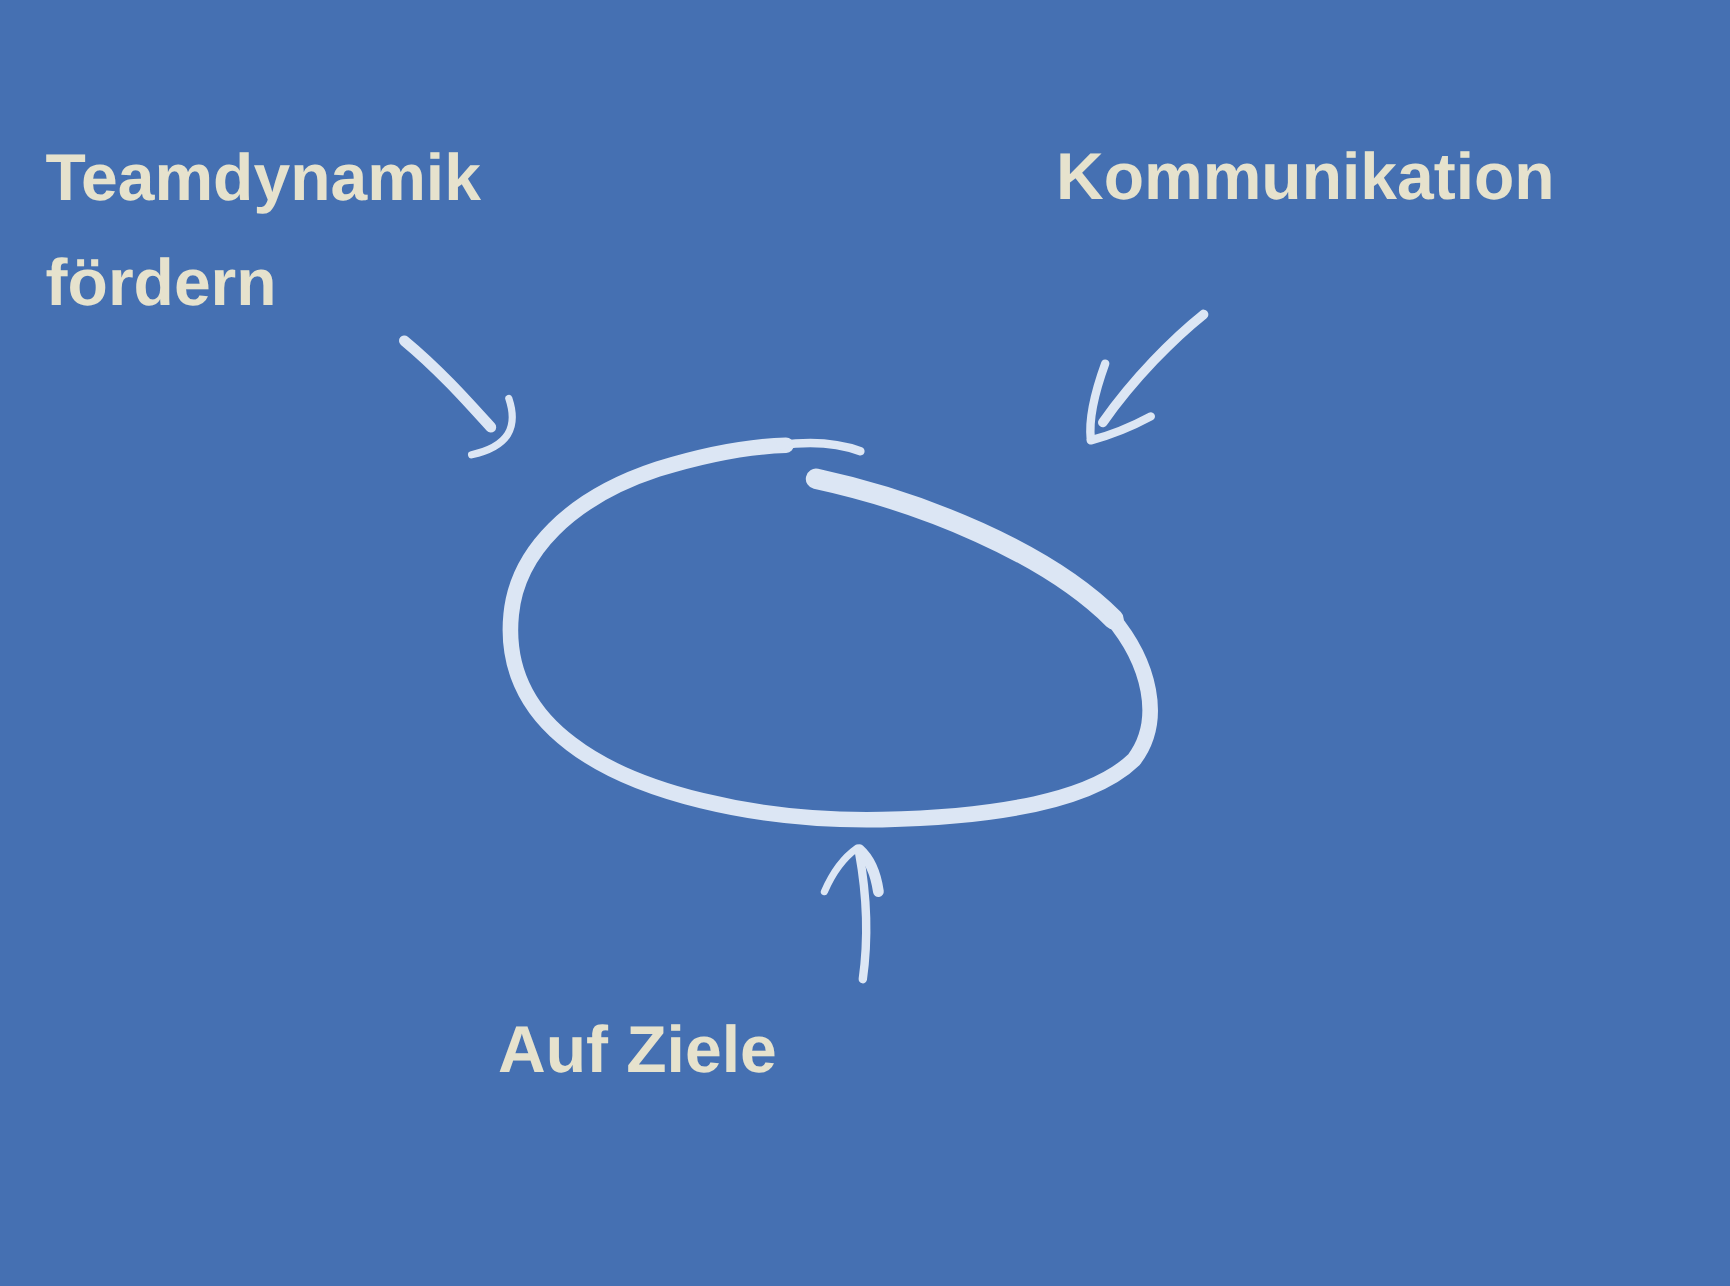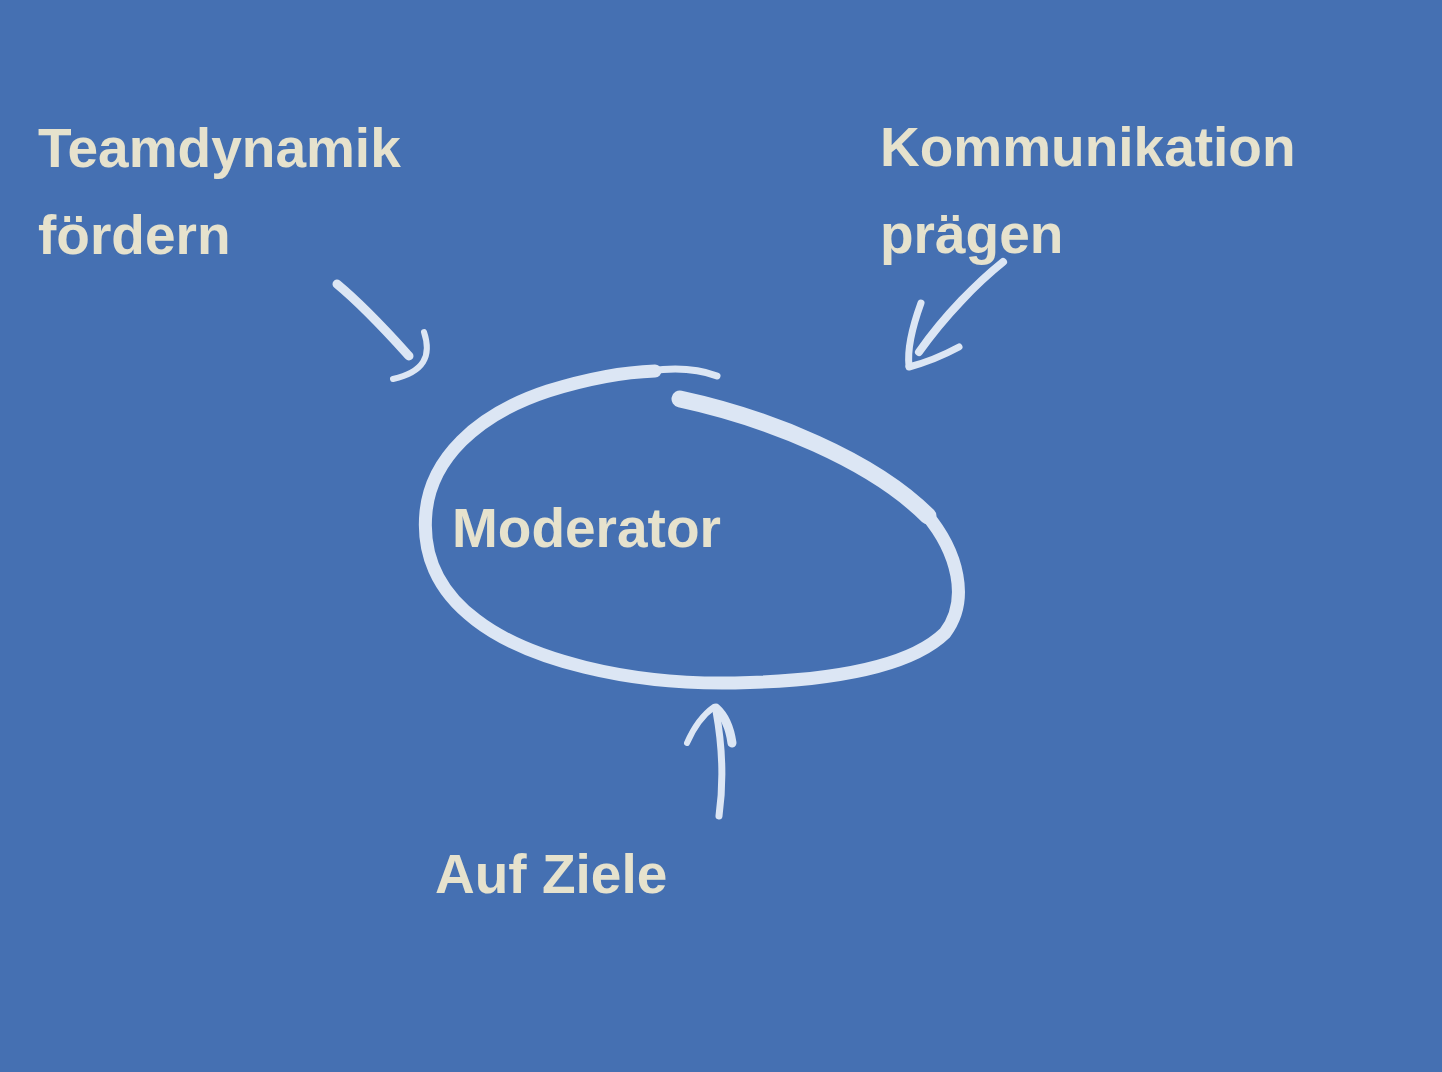--- a/index.html
+++ b/index.html
@@ -38,21 +38,21 @@
     font-weight: bold;
     font-size: 55px;
     line-height: 87px;
     text-align: left;
     letter-spacing: 0px;
   }
   .label span { display: block; }
   .label-top-left   { left: 38px;  top: 105px; width: 500px; }
   .label-top-right  { left: 880px; top: 104px; width: 520px; }
   .label-center     { left: 452px; top: 485px; width: 500px; }
-  .label-bottom     { left: 435px; top: 831px; width: 520px; }
+  .label-bottom     { left: 415px; top: 831px; width: 520px; }
 </style>
 </head>
 <body>
 
 <div class="slide">
 
   <svg class="sketch-layer" viewBox="0 0 1442 1072" xmlns="http://www.w3.org/2000/svg">
 
     <g>
       <path d="M 680 399 C 768 418, 872 460, 928 516" stroke-width="17"></path>
@@ -83,24 +83,20 @@
     </g>
   </svg>
 
   <div class="label label-top-left">
     <span>Teamdynamik</span>
     <span>fördern</span>
   </div>
 
   <div class="label label-top-right">
     <span>Kommunikation</span>
-    <span>prägen</span>
   </div>
 
-  <div class="label label-center">
-    <span>Moderator</span>
-  </div>
 
   <div class="label label-bottom">
     <span>Auf Ziele</span>
   </div>
 
 </div>
 
 </body></html>

